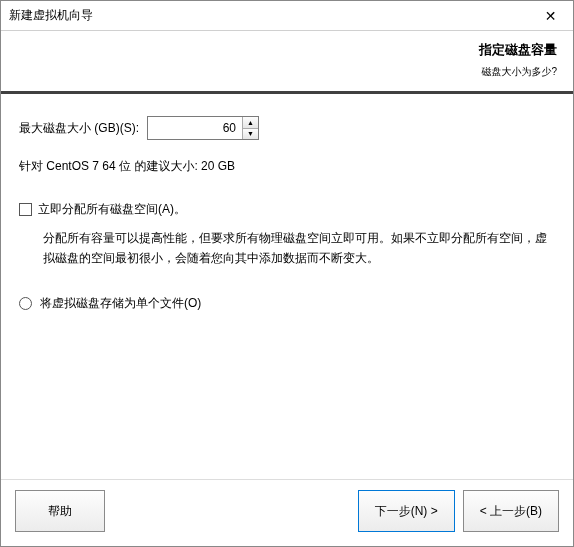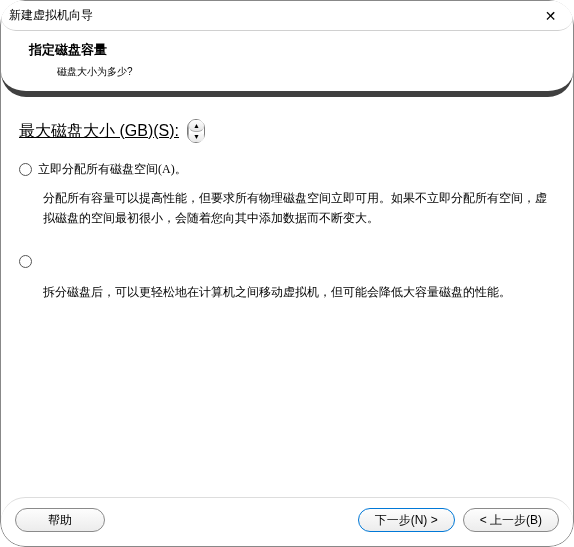--- a/index.html
+++ b/index.html
@@ -1,15 +1,15 @@
 <!DOCTYPE html>
 <html><head>
 <meta charset="utf-8">
 <style>
-  * { box-sizing: border-box; border-radius: 25px; }
+  * { box-sizing: border-box; }
   body {
     margin: 0;
     font-family: "Microsoft YaHei", "Segoe UI", Tahoma, sans-serif;
     font-size: 12px;
     background: #fff;
     color: #000;
     width: 574px;
     height: 547px;
     overflow: hidden;
   }
@@ -36,36 +36,37 @@
     height: 30px;
     display: flex;
     align-items: center;
     justify-content: center;
     font-size: 14px;
     line-height: 1;
     cursor: pointer;
   }
   .header {
     padding: 10px 16px 12px 28px;
-    border-bottom: 6px solid #404040;
+    border-bottom: 3px solid #404040;
+    text-align: right;
   }
   .header-title { font-weight: bold; font-size: 13px; margin-bottom: 6px; }
   .header-sub { font-size: 10px; padding-left: 28px; }
   .content {
     flex: 1;
     padding: 22px 18px 10px 18px;
     overflow: auto;
   }
   .row-size {
     display: flex;
     align-items: center;
     gap: 8px;
     margin-bottom: 18px;
   }
-  .size-label { font-size: 16px; text-decoration: underline; }
+  .size-label { font-size: 12px; }
   .spinner {
     display: inline-flex;
     border: 1px solid #7a7a7a;
     height: 24px;
     background: #fff;
   }
   .spinner input {
     border: none;
     width: 94px;
     text-align: right;
@@ -91,21 +92,20 @@
     background: linear-gradient(#fdfdfd,#e6e6e6);
     border-bottom: 1px solid #aaa;
   }
   .spin:last-child { border-bottom: none; }
   .recommend { margin-bottom: 26px; font-size: 12px; }
   .check-row {
     display: flex;
     align-items: center;
     gap: 6px;
     margin-bottom: 10px;
-    font-family: Liberation Serif, serif;
   }
   .check-box {
     width: 13px;
     height: 13px;
     border: 1px solid #555;
     background: #fff;
     flex-shrink: 0;
     cursor: pointer;
   }
   .desc {
@@ -141,21 +141,21 @@
   .footer {
     display: flex;
     align-items: center;
     padding: 10px 14px 14px 14px;
     gap: 8px;
     border-top: 1px solid #ddd;
   }
   .footer-spacer { flex: 1; }
   .btn {
     min-width: 90px;
-    height: 24px;
+    height: 42px;
     border: 1px solid #8a8a8a;
     background: linear-gradient(#fdfdfd,#ececec);
     font-size: 12px;
     font-family: inherit;
     cursor: pointer;
     padding: 0 16px;
   }
   .btn.default { border: 1px solid #0078d7; }
 </style>
 </head>
@@ -173,39 +173,41 @@
   <div class="header">
     <div class="header-title">指定磁盘容量</div>
     <div class="header-sub">磁盘大小为多少?</div>
   </div>
 
   <div class="content">
 
     <div class="row-size">
       <span class="size-label">最大磁盘大小 (GB)(S):</span>
       <span class="spinner">
+        <input type="text" value="60" style="">
         <span class="spinner-btns">
           <span class="spin">▲</span>
           <span class="spin">▼</span>
         </span>
       </span>
     </div>
 
+    <div class="recommend">针对 CentOS 7 64 位 的建议大小: 20 GB</div>
 
     <div class="check-row">
       <span class="check-box"></span>
       <span>立即分配所有磁盘空间(A)。</span>
     </div>
     <div class="desc">分配所有容量可以提高性能，但要求所有物理磁盘空间立即可用。如果不立即分配所有空间，虚拟磁盘的空间最初很小，会随着您向其中添加数据而不断变大。</div>
 
     <div class="radio-row">
       <span class="radio"></span>
-    </div>
-
-    <div class="desc">拆分磁盘后，可以更轻松地在计算机之间移动虚拟机，但可能会降低大容量磁盘的性能。</div>
+      <span>将虚拟磁盘存储为单个文件(O)</span>
+    </div>
+
 
   </div>
 
   <div class="footer">
     <button class="btn">帮助</button>
     <span class="footer-spacer"></span>
     <button class="btn default">下一步(N) &gt;</button>
     <button class="btn">&lt; 上一步(B)</button>
   </div>
 

